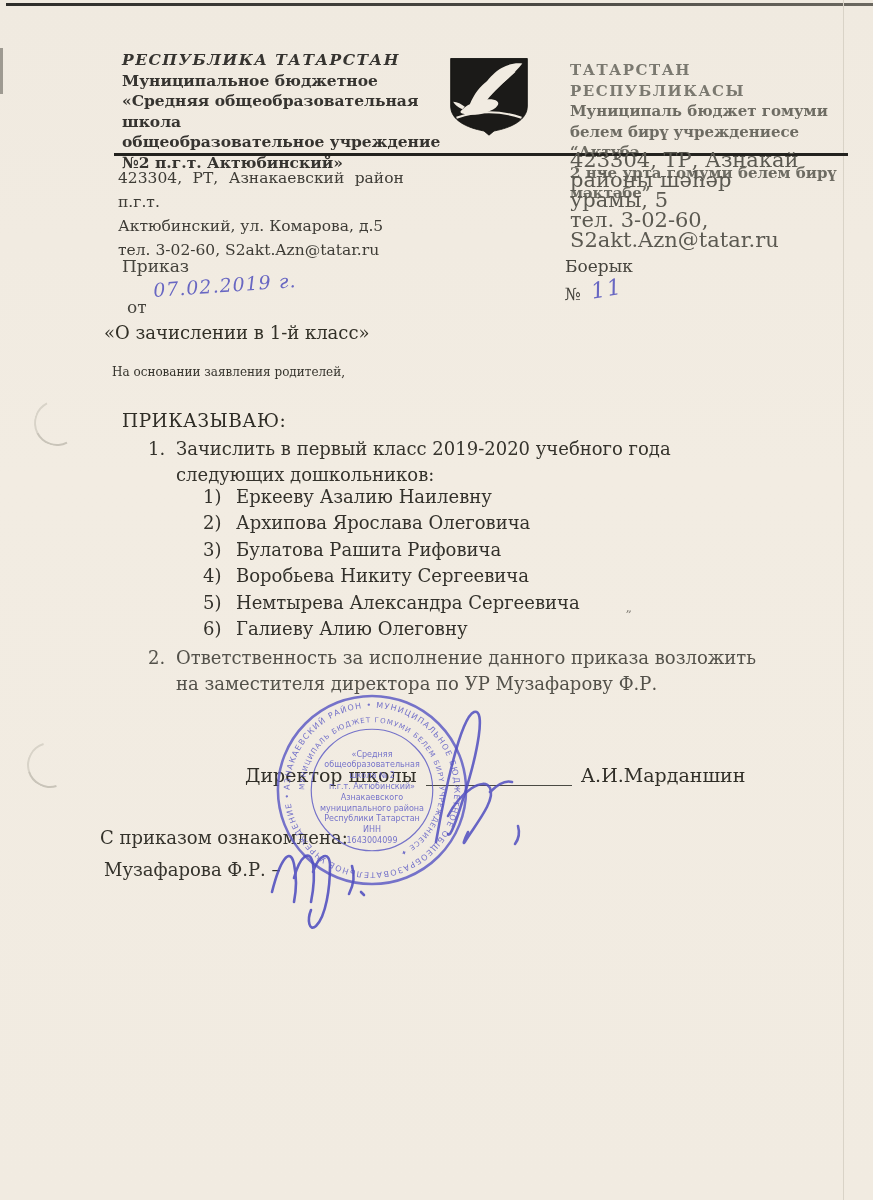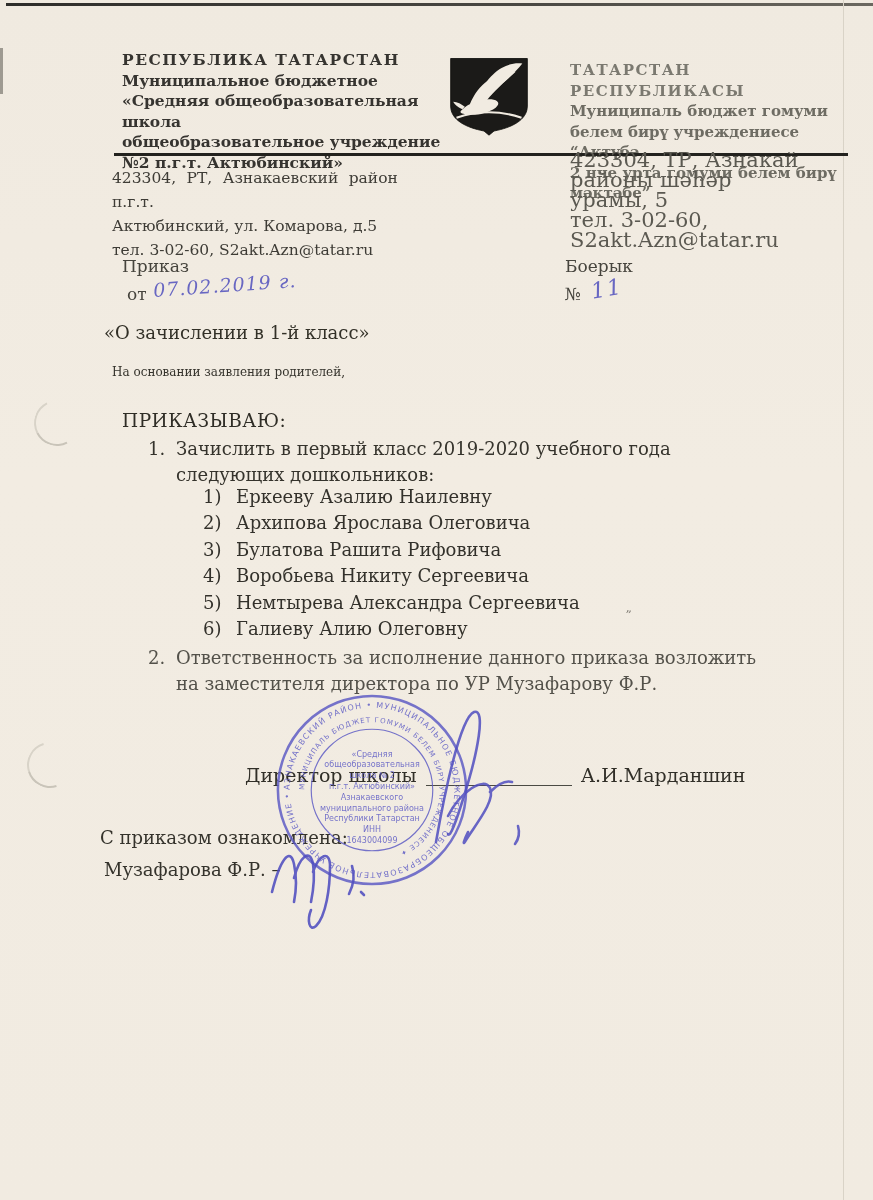--- a/index.html
+++ b/index.html
@@ -16,36 +16,36 @@
   .edgetick{top:48px;left:0;width:3px;height:46px;background:#716f67;opacity:.65;}
   .faint-vline{top:0;left:843px;width:1px;height:1200px;background:#d9d3c7;}
   .crescent{width:42px;height:42px;border:2px solid transparent;
     border-bottom-color:#c9c4b9;border-left-color:#d8d3c8;border-radius:50%;}
   .c1{left:34px;top:400px;transform:rotate(18deg);}
   .c2{left:27px;top:742px;transform:rotate(28deg);}
   .speck{left:625px;top:608px;font-size:12px;color:#4a4840;opacity:.7;transform:rotate(8deg);}
   
   .hdr-left{left:122px;top:50px;width:340px;font-weight:bold;
     font-size:15.5px;line-height:20.5px;color:#363430;}
-  .hdr-left .first{letter-spacing:1.5px;}
+  .hdr-left .first{letter-spacing:1.5px;font-style:italic;}
   .hdr-right{left:570px;top:60px;width:285px;font-weight:bold;
     font-size:15px;line-height:20.5px;color:#6e6c63;}
   .hdr-right .first{letter-spacing:1.5px;color:#7b7970;}
   .emblem{left:447px;top:56px;}
   .rule{top:153px;left:114px;width:734px;height:3px;background:#23221e;}
   
-  .addr-left{left:112px;top:166px;width:338px;font-size:15.5px;
+  .addr-left{left:118px;top:166px;width:338px;font-size:15.5px;
     line-height:24px;color:#3e3c36;}
   .addr-left .justify{word-spacing:5.5px;}
   .addr-right{left:570px;top:150px;width:270px;font-size:21px;
     line-height:20px;color:#5b5951;}
   
   .doc-label{font-size:17px;color:#46443d;}
   .prikaz{left:122px;top:256px;}
-  .ot{left:127px;top:284px;}
+  .ot{left:127px;top:297px;}
   .boeryk{left:565px;top:256px;}
   .num-sign{left:565px;top:284px;}
   .handwriting{font-style:italic;color:#5150bd;opacity:.85;
     font-family:"DejaVu Serif",serif;}
   .hw-date{left:153px;top:274px;font-size:19px;letter-spacing:1px;transform:rotate(-4deg);}
   .hw-num{left:591px;top:276px;font-size:22px;letter-spacing:2px;transform:rotate(-10deg);}
   
   .subject{left:104px;top:322px;font-size:18px;color:#323027;}
   .basis{left:112px;top:365px;font-size:12px;color:#35332c;}
   .decree{left:122px;top:410px;font-size:18.5px;color:#2f2d26;letter-spacing:.5px;}

